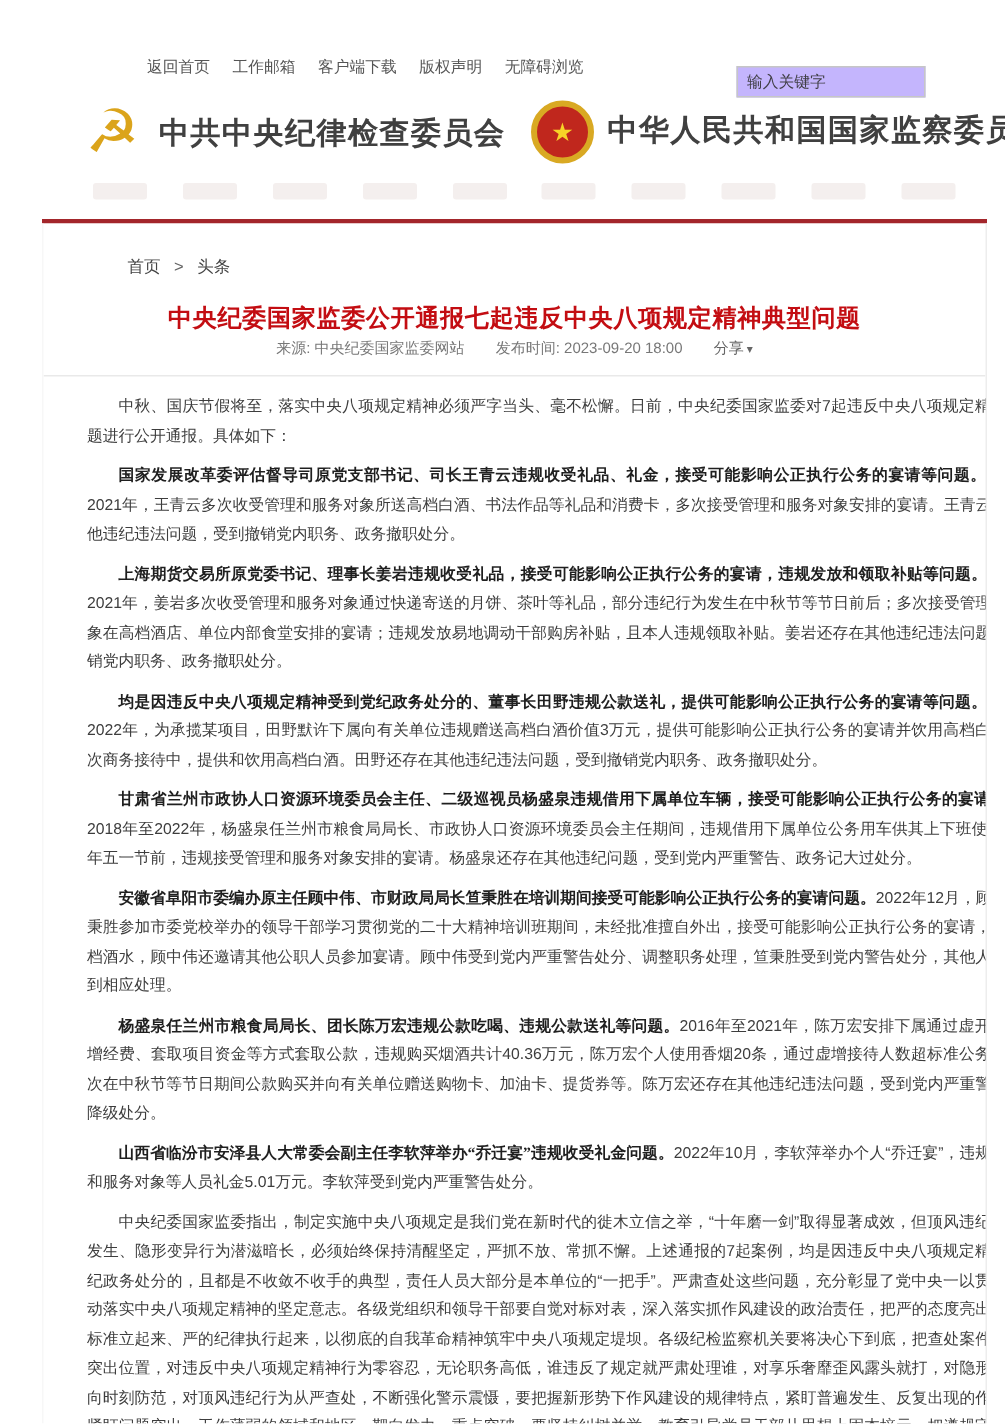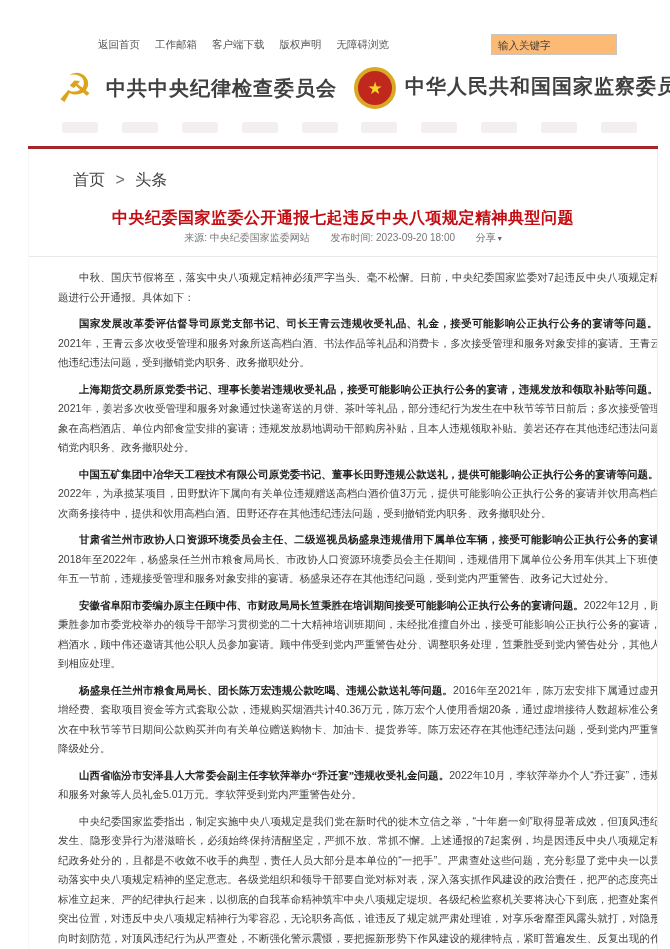--- a/index.html
+++ b/index.html
@@ -7,22 +7,22 @@
   body {
     width: 670px; height: 949px;
     position: relative; overflow: hidden;
     font-family: "Liberation Sans", sans-serif;
     color: #333;
   }
   
   .topbar { position:absolute; top:38px; left:54px; font-size:10.5px; color:#555;margin-left:44px; }
   .topbar a { color:#555; text-decoration:none; margin-right:15px; cursor:pointer; }
   .searchbox {
-    position:absolute; top:34px; left:491px; width:126px; height:21px;
-    border:1px solid #c6c6c6; background:#fdba74; font-size:10.5px; padding:0 6px;
+    position:absolute; top:44px; left:491px; width:126px; height:21px;
+    border:1px solid #c6c6c6; background:#c4b5fd; font-size:10.5px; padding:0 6px;
     color:#333; outline:none; font-family:"Liberation Sans",sans-serif;
   }
   .searchbox::placeholder { color:#333; opacity:.9; }
   
   .site-header { position:absolute; top:64px; left:53px; width:900px; height:52px; }
   .org { position:absolute; top:0; display:flex; align-items:center; cursor:pointer; }
   .org.left { left:0; }
   .org.right { left:299px; }
   .emblem-party {
     width:44px; height:48px; display:flex; align-items:center; justify-content:center;
@@ -39,21 +39,21 @@
   .main-nav { position:absolute; top:122px; left:62px; width:575px; display:flex; justify-content:space-between; }
   .main-nav .nav-item { width:36px; height:11px; background:#f4efee; border-radius:2px; cursor:pointer; }
   
   .red-line { position:absolute; top:146px; left:28px; width:630px; height:3px; background:#a3262b; }
   
   .card {
     position:absolute; top:149px; left:28px; width:630px; height:800px;
     background:#fff; border-right:1px solid #ededed; border-left:1px solid #f7f7f7;
     overflow:hidden;
   }
-  .breadcrumb { margin:21px 0 0 44px; font-size:16px; color:#444; }
+  .breadcrumb { margin:21px 0 0 56px; font-size:11px; color:#444; }
   .breadcrumb a { color:#444; text-decoration:none; cursor:pointer; }
   .breadcrumb .sep { margin:0 6px; color:#666; }
   .page-title {
     margin-top:17px; text-align:center; color:#c30d12;
     font-size:16px; font-weight:bold; letter-spacing:.5px;
   }
   .meta { margin-top:2px; text-align:center; font-size:10px; color:#777; }
   .meta .chunk { margin:0 9px; }
   .share { cursor:pointer; color:#666; }
   .caret { font-size:8px; color:#666; margin-left:2px; }
@@ -120,20 +120,20 @@
       <span>分享</span><span class="caret">▾</span>
     </span>
   </div>
 
   <div class="meta-divider"></div>
 
   <div class="article-body">
       <p class="para"><span>中秋、国庆节假将至，落实中央八项规定精神必须严字当头、毫不松懈。日前，中央纪委国家监委对7起违反中央八项规定精神典型问题进行公开通报。具体如下：</span></p>
       <p class="para"><span class="lead">国家发展改革委评估督导司原党支部书记、司长王青云违规收受礼品、礼金，接受可能影响公正执行公务的宴请等问题。</span><span>2013年至2021年，王青云多次收受管理和服务对象所送高档白酒、书法作品等礼品和消费卡，多次接受管理和服务对象安排的宴请。王青云还存在其他违纪违法问题，受到撤销党内职务、政务撤职处分。</span></p>
       <p class="para"><span class="lead">上海期货交易所原党委书记、理事长姜岩违规收受礼品，接受可能影响公正执行公务的宴请，违规发放和领取补贴等问题。</span><span>2017年至2021年，姜岩多次收受管理和服务对象通过快递寄送的月饼、茶叶等礼品，部分违纪行为发生在中秋节等节日前后；多次接受管理和服务对象在高档酒店、单位内部食堂安排的宴请；违规发放易地调动干部购房补贴，且本人违规领取补贴。姜岩还存在其他违纪违法问题，受到撤销党内职务、政务撤职处分。</span></p>
-      <p class="para"><span class="lead">中国五矿集团中冶华天工程技术有限公司原党委书记、董事长田野违规公款送礼，提供可能影响公正执行公务的宴请等问题。</span><span>2019年至2022年，为承揽某项目，田野默许下属向有关单位违规赠送高档白酒价值3万元，提供可能影响公正执行公务的宴请并饮用高档白酒。在多次商务接待中，提供和饮用高档白酒。田野还存在其他违纪违法问题，受到撤销党内职务、政务撤职处分。</span></p>
+      <p class="para"><span class="lead">均是因违反中央八项规定精神受到党纪政务处分的、董事长田野违规公款送礼，提供可能影响公正执行公务的宴请等问题。</span><span>2019年至2022年，为承揽某项目，田野默许下属向有关单位违规赠送高档白酒价值3万元，提供可能影响公正执行公务的宴请并饮用高档白酒。在多次商务接待中，提供和饮用高档白酒。田野还存在其他违纪违法问题，受到撤销党内职务、政务撤职处分。</span></p>
       <p class="para"><span class="lead">甘肃省兰州市政协人口资源环境委员会主任、二级巡视员杨盛泉违规借用下属单位车辆，接受可能影响公正执行公务的宴请等问题。</span><span>2018年至2022年，杨盛泉任兰州市粮食局局长、市政协人口资源环境委员会主任期间，违规借用下属单位公务用车供其上下班使用；2021年五一节前，违规接受管理和服务对象安排的宴请。杨盛泉还存在其他违纪问题，受到党内严重警告、政务记大过处分。</span></p>
       <p class="para"><span class="lead">安徽省阜阳市委编办原主任顾中伟、市财政局局长笪秉胜在培训期间接受可能影响公正执行公务的宴请问题。</span><span>2022年12月，顾中伟、笪秉胜参加市委党校举办的领导干部学习贯彻党的二十大精神培训班期间，未经批准擅自外出，接受可能影响公正执行公务的宴请，并饮用高档酒水，顾中伟还邀请其他公职人员参加宴请。顾中伟受到党内严重警告处分、调整职务处理，笪秉胜受到党内警告处分，其他人员分别受到相应处理。</span></p>
       <p class="para"><span class="lead">杨盛泉任兰州市粮食局局长、团长陈万宏违规公款吃喝、违规公款送礼等问题。</span><span>2016年至2021年，陈万宏安排下属通过虚开发票、虚增经费、套取项目资金等方式套取公款，违规购买烟酒共计40.36万元，陈万宏个人使用香烟20条，通过虚增接待人数超标准公务接待，多次在中秋节等节日期间公款购买并向有关单位赠送购物卡、加油卡、提货券等。陈万宏还存在其他违纪违法问题，受到党内严重警告、政务降级处分。</span></p>
       <p class="para"><span class="lead">山西省临汾市安泽县人大常委会副主任李软萍举办“乔迁宴”违规收受礼金问题。</span><span>2022年10月，李软萍举办个人“乔迁宴”，违规收受管理和服务对象等人员礼金5.01万元。李软萍受到党内严重警告处分。</span></p>
       <p class="para"><span>中央纪委国家监委指出，制定实施中央八项规定是我们党在新时代的徙木立信之举，“十年磨一剑”取得显著成效，但顶风违纪现象时有发生、隐形变异行为潜滋暗长，必须始终保持清醒坚定，严抓不放、常抓不懈。上述通报的7起案例，均是因违反中央八项规定精神受到党纪政务处分的，且都是不收敛不收手的典型，责任人员大部分是本单位的“一把手”。严肃查处这些问题，充分彰显了党中央一以贯之从严推动落实中央八项规定精神的坚定意志。各级党组织和领导干部要自觉对标对表，深入落实抓作风建设的政治责任，把严的态度亮出来、严的标准立起来、严的纪律执行起来，以彻底的自我革命精神筑牢中央八项规定堤坝。各级纪检监察机关要将决心下到底，把查处案件摆在更加突出位置，对违反中央八项规定精神行为零容忍，无论职务高低，谁违反了规定就严肃处理谁，对享乐奢靡歪风露头就打，对隐形变异新动向时刻防范，对顶风违纪行为从严查处，不断强化警示震慑，要把握新形势下作风建设的规律特点，紧盯普遍发生、反复出现的作风顽疾，紧盯问题突出、工作薄弱的领域和地区，靶向发力、重点突破。要坚持纠树并举，教育引导党员干部从思想上固本培元，把遵规守纪刻印在心，大兴务实之风，弘扬清廉之风，养成简朴之风。</span></p>
     </div>
 </div>
 
 </body></html>

